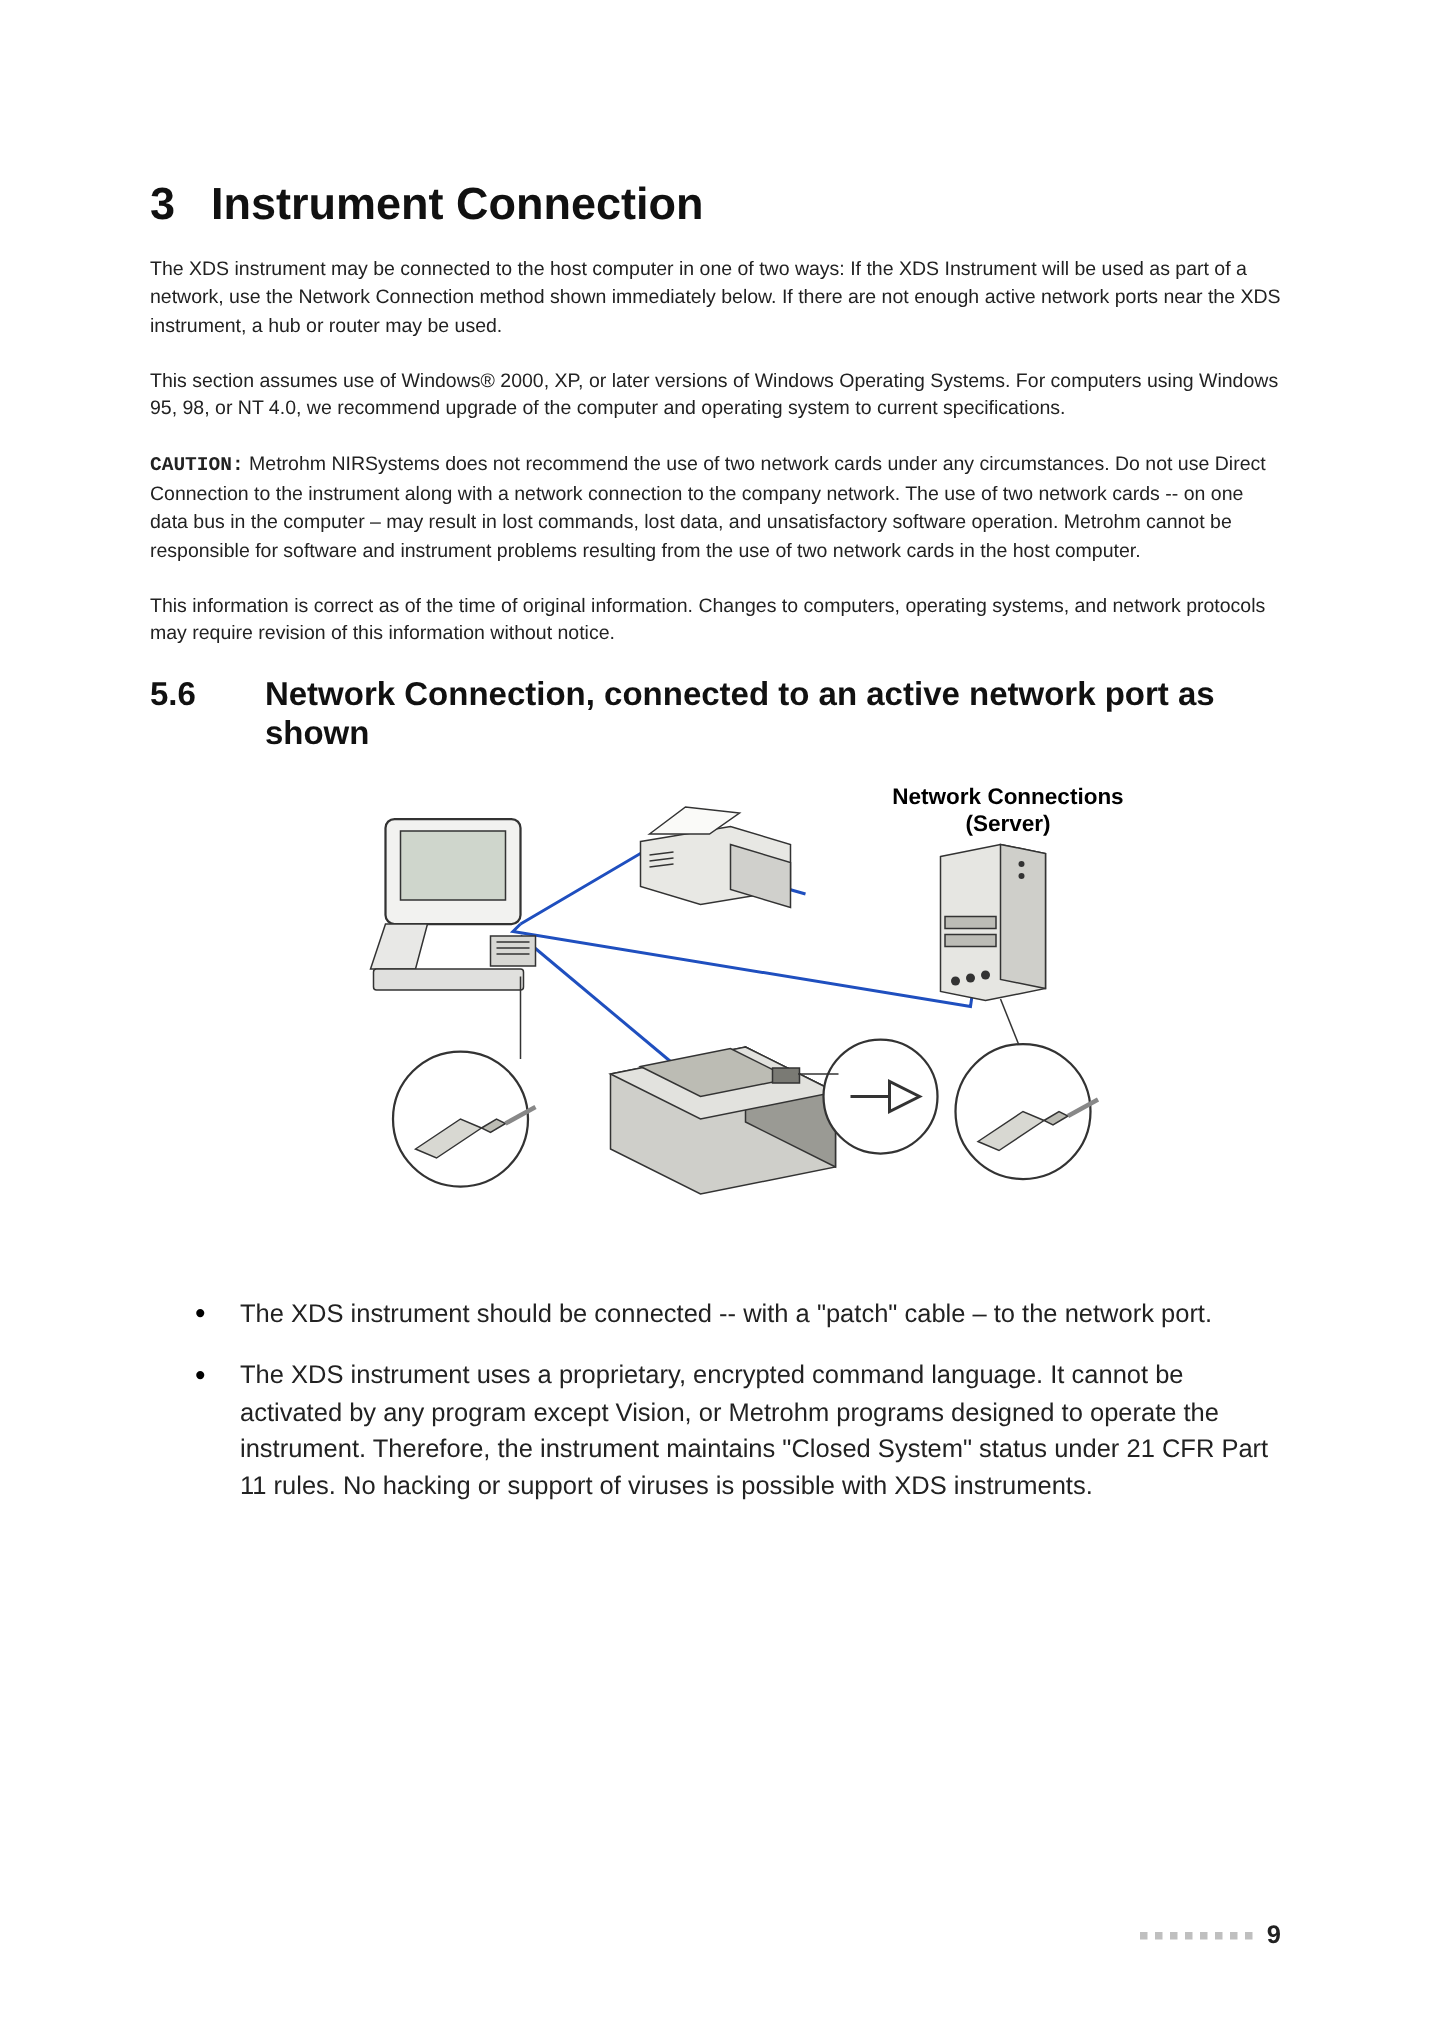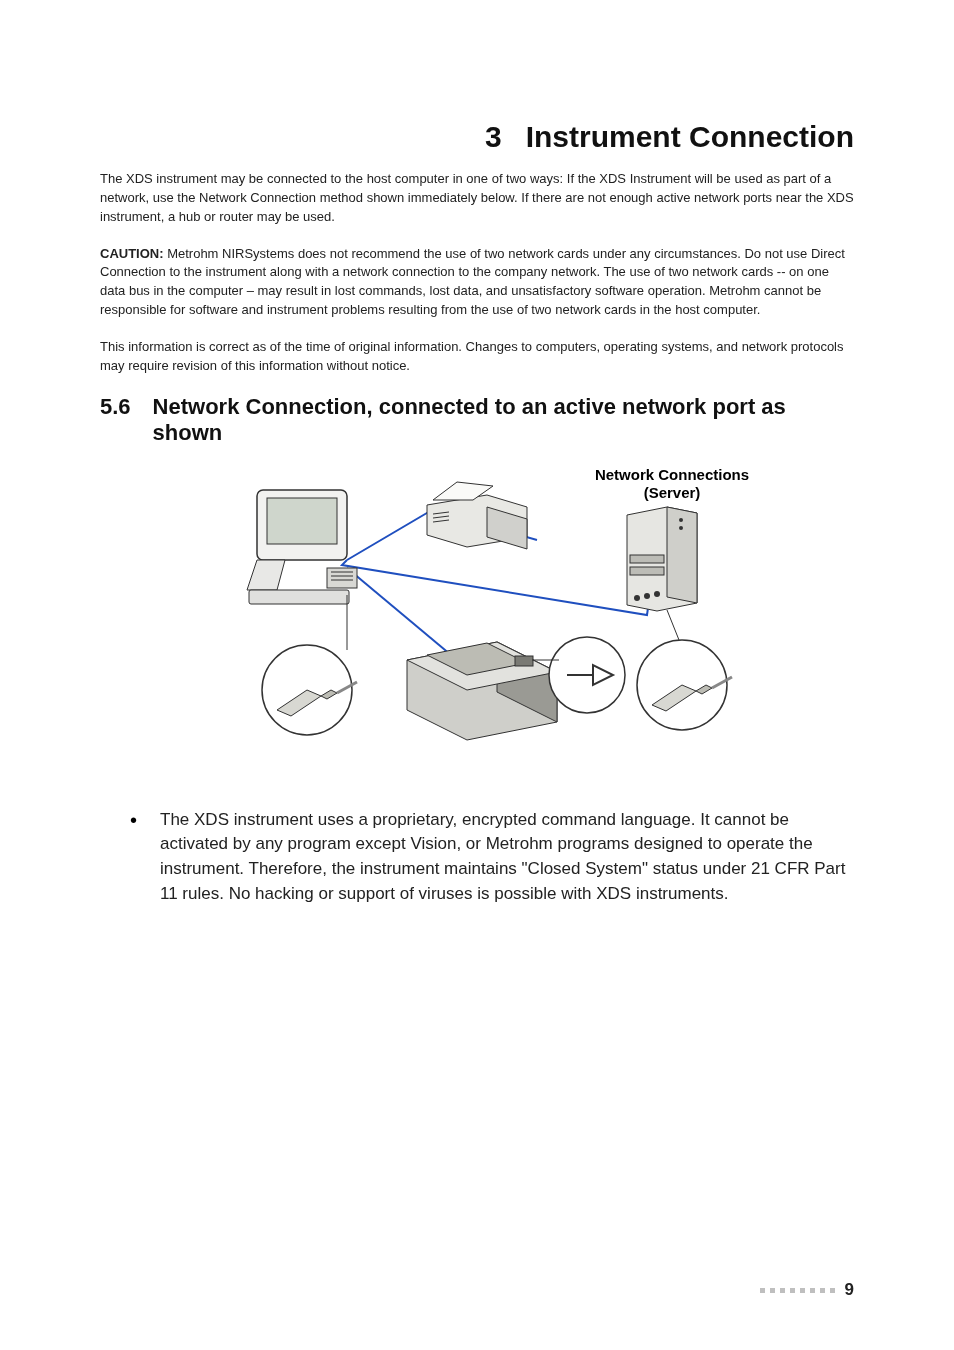--- a/index.html
+++ b/index.html
@@ -16,39 +16,38 @@
     width: 954px;
     min-height: 1350px;
     padding: 120px 100px 40px 100px;
     position: relative;
   }
   h1.section-title {
     font-size: 30px;
     font-weight: 700;
     margin: 0 0 16px 0;
     color: #111;
-    text-align: right;
   }
   h1.section-title .num { display:inline-block; margin-right: 24px; }
   .body-p {
     font-size: 13px;
     line-height: 1.45;
     margin: 0 0 18px 0;
     color: #222;
   }
-  .body-p .bold { font-weight: 700; }
+  .body-p .bold { font-weight: 700; font-family: Liberation Mono, monospace; }
   h2.sub-title {
     font-size: 22px;
     font-weight: 700;
     margin: 10px 0 14px 0;
     color: #111;
     display: flex;
   }
   h2.sub-title .num { flex: 0 0 auto; margin-right: 22px; }
-  h2.sub-title .txt { flex: 1 1 auto; }
+  h2.sub-title .txt { flex: 1 1 auto; margin-left: 24px; }
   .figure-wrap {
     width: 100%;
     display: flex;
     justify-content: center;
     margin: 4px 0 28px 0;
     align-items: center;
   }
   .figure-label {
     font-family: Arial, sans-serif;
     font-weight: 700;
@@ -104,20 +103,21 @@
 </head>
 <body>
 
 <div class="page">
 
   <h1 class="section-title">
     <span class="num">3</span><span>Instrument Connection</span>
   </h1>
 
   <p class="body-p">The XDS instrument may be connected to the host computer in one of two ways: If the XDS Instrument will be used as part of a network, use the Network Connection method shown immediately below. If there are not enough active network ports near the XDS instrument, a hub or router may be used.</p>
+  <p class="body-p">This section assumes use of Windows® 2000, XP, or later versions of Windows Operating Systems. For computers using Windows 95, 98, or NT 4.0, we recommend upgrade of the computer and operating system to current specifications.</p>
   <p class="body-p">
     <span class="bold">CAUTION:</span><span> Metrohm NIRSystems does not recommend the use of two network cards under any circumstances. Do not use Direct Connection to the instrument along with a network connection to the company network. The use of two network cards -- on one data bus in the computer – may result in lost commands, lost data, and unsatisfactory software operation. Metrohm cannot be responsible for software and instrument problems resulting from the use of two network cards in the host computer.</span>
   </p>
   <p class="body-p">This information is correct as of the time of original information. Changes to computers, operating systems, and network protocols may require revision of this information without notice.</p>
 
   <h2 class="sub-title">
     <span class="num">5.6</span>
     <span class="txt">Network Connection, connected to an active network port as shown</span>
   </h2>
 
@@ -193,20 +193,21 @@
         <line x1="482" y1="180" x2="470" y2="150" stroke="#333"></line>
       </g>
 
       <text x="475" y="20" class="figure-label">Network Connections</text>
       <text x="475" y="38" class="figure-label">(Server)</text>
     </svg>
   </div>
 
 
   <ul class="bullets">
+    <li>The XDS instrument should be connected -- with a "patch" cable – to the network port.</li>
     <li>The XDS instrument uses a proprietary, encrypted command language. It cannot be activated by any program except Vision, or Metrohm programs designed to operate the instrument. Therefore, the instrument maintains "Closed System" status under 21 CFR Part 11 rules. No hacking or support of viruses is possible with XDS instruments.</li>
   </ul>
 
   <div class="footer">
     <div class="dots">
       <span></span>
         <span></span>
         <span></span>
         <span></span>
         <span></span>

